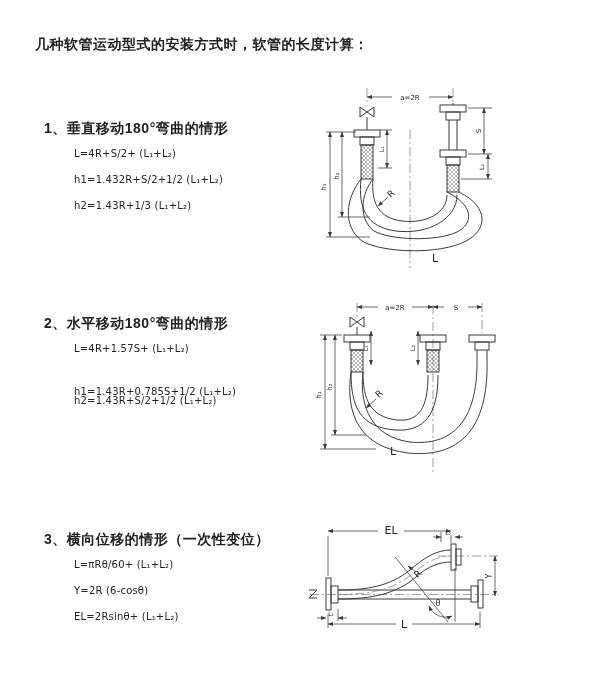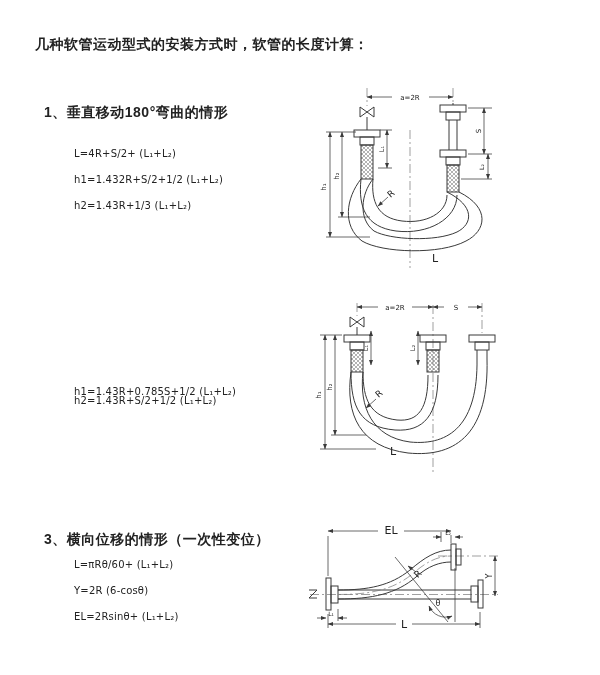--- a/index.html
+++ b/index.html
@@ -12,25 +12,27 @@
   svg.diag{position:absolute;}
   svg text{font-family:"DejaVu Sans",sans-serif;fill:#222;}
 </style>
 </head>
 <body>
 
 <div id="page">
 
   <div class="t title" style="left:35px;top:24px">几种软管运动型式的安装方式时，软管的长度计算：</div>
 
-  <div class="t heading" style="left:44px;top:92px">1、垂直移动180°弯曲的情形</div>
+  <div class="t heading" style="left:44px;top:108px">1、垂直移动180°弯曲的情形</div>
   <div class="t formula" style="left:74px;top:136px">L=4R+S/2+ (L₁+L₂)</div>
   <div class="t formula" style="left:74px;top:162px">h1=1.432R+S/2+1/2 (L₁+L₂)</div>
   <div class="t formula" style="left:74px;top:188px">h2=1.43R+1/3 (L₁+L₂)</div>
 
+  <div class="t heading" style="left:44px;top:303px">2、水平移动180°弯曲的情形</div>
+  <div class="t formula" style="left:74px;top:331px">L=4R+1.57S+ (L₁+L₂)</div>
   <div class="t formula" style="left:74px;top:374px">h1=1.43R+0.785S+1/2 (L₁+L₂)</div>
   <div class="t formula" style="left:74px;top:383px">h2=1.43R+S/2+1/2 (L₁+L₂)</div>
 
   <div class="t heading" style="left:44px;top:519px">3、横向位移的情形（一次性变位）</div>
   <div class="t formula" style="left:74px;top:547px">L=πRθ/60+ (L₁+L₂)</div>
   <div class="t formula" style="left:74px;top:573px">Y=2R (6-cosθ)</div>
   <div class="t formula" style="left:74px;top:599px">EL=2Rsinθ+ (L₁+L₂)</div>
 
   <svg class="diag" style="left:308px;top:68px" width="285" height="195" viewBox="0 0 285 195">
     <defs>

